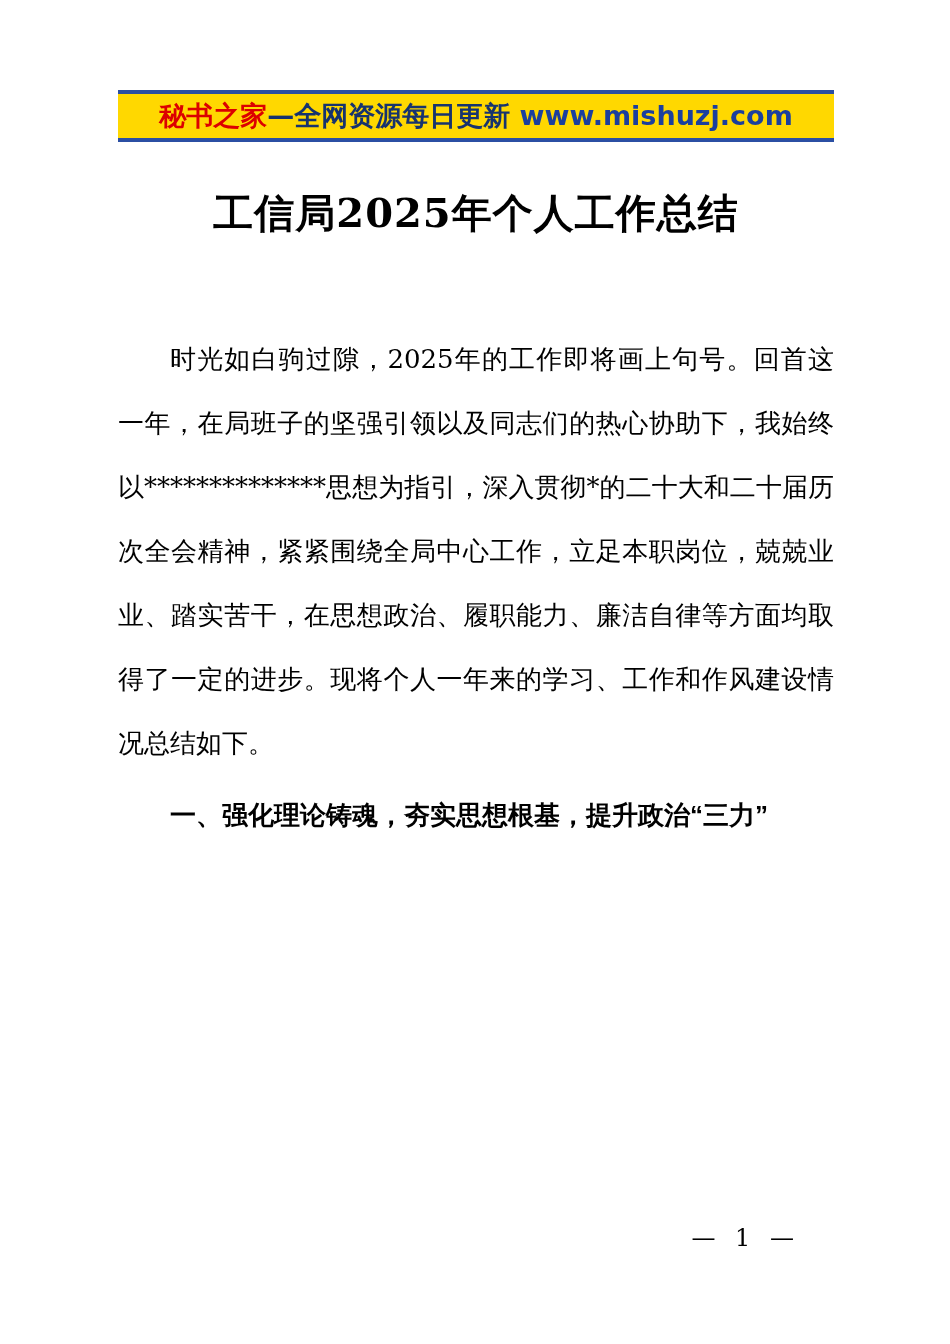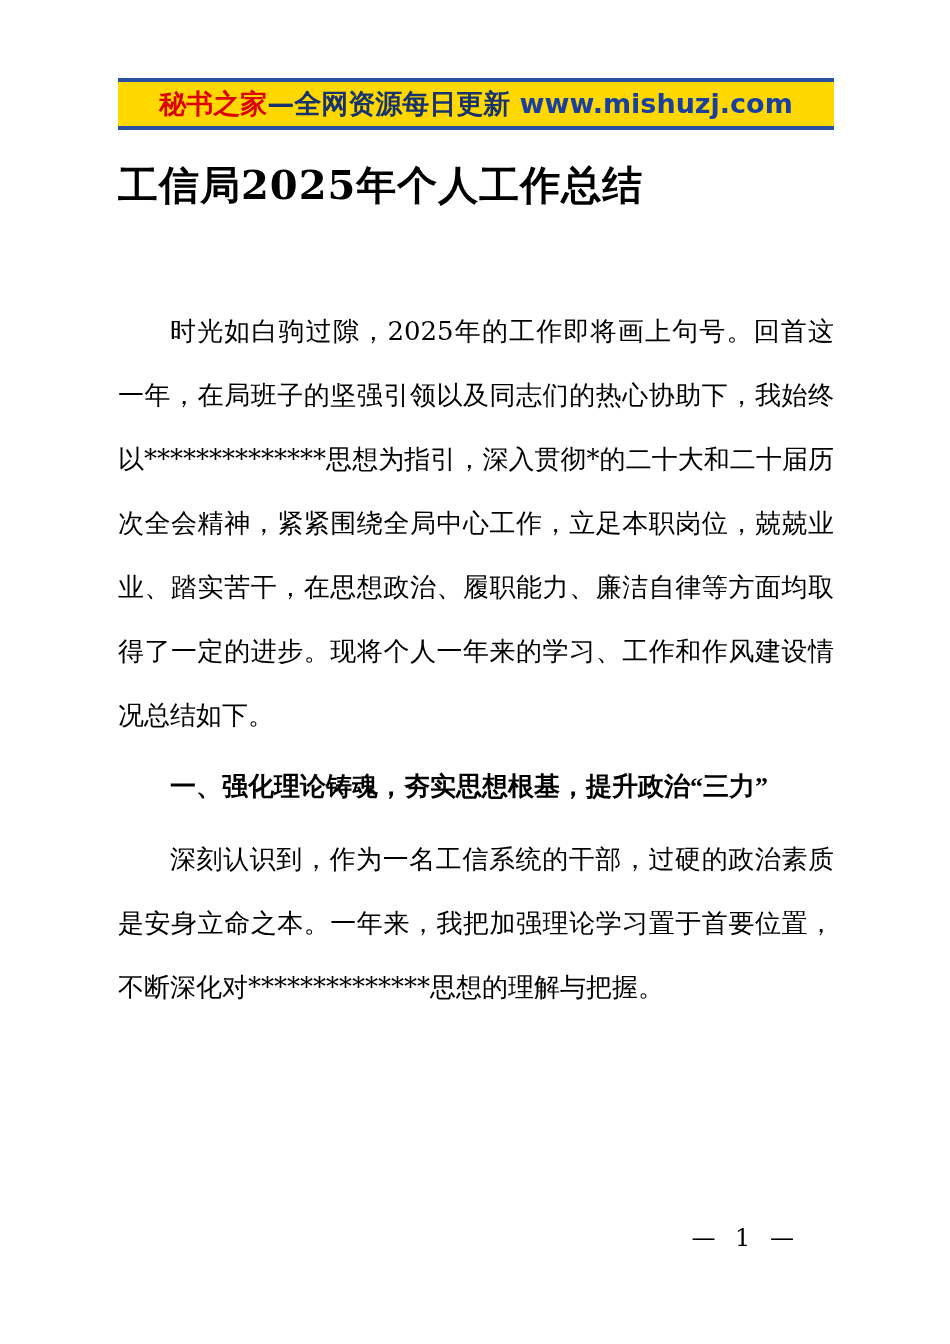--- a/index.html
+++ b/index.html
@@ -25,49 +25,50 @@
     border-top: 4px solid #2b4fa3;
     border-bottom: 4px solid #2b4fa3;
     background: #ffd800;
     text-align: center;
     font-family: "DejaVu Sans", sans-serif;
     font-weight: bold;
     font-size: 27px;
     line-height: 40px;
     padding: 2px 16px;
     white-space: nowrap;
+    margin-top: 12px;
   }
   .banner .site    { color: #dc0000; }
   .banner .tagline { color: #17336e; }
   .banner .url     { color: #1b3f9e; text-decoration: none; }
   .title {
-    text-align: left;
+    text-align: center;
     font-size: 40px;
     font-weight: bold;
     font-family: "DejaVu Serif", serif;
-    margin: 28px 0 0 0;
+    margin: 44px 0 0 0;
     letter-spacing: 1px;
   }
   .body-text {
     margin-top: 86px;
   }
   .para {
     font-size: 26px;
     line-height: 64px;
     text-align: justify;
     text-indent: 2em;
     margin: 0 0 16px 0;
     font-family: "DejaVu Serif", serif;
     word-break: break-all;
   }
   .heading {
     font-size: 26px;
     line-height: 48px;
     font-weight: bold;
-    font-family: Liberation Serif, serif;
+    font-family: Liberation Sans, sans-serif;
     text-indent: 2em;
     margin: 16px 0 16px 0;
   }
   .footer {
     position: absolute;
     bottom: 92px;
     right: 150px;
     font-size: 24px;
     letter-spacing: 6px;
     font-family: "DejaVu Serif", serif;
@@ -83,19 +84,18 @@
     <span class="site">秘书之家</span><span class="tagline">—全网资源每日更新 </span><span class="url">www.mishuzj.com</span>
   </div>
 
   <h1 class="title">工信局2025年个人工作总结</h1>
 
   <div class="body-text">
     <p class="para">时光如白驹过隙，2025年的工作即将画上句号。回首这一年，在局班子的坚强引领以及同志们的热心协助下，我始终以**************思想为指引，深入贯彻*的二十大和二十届历次全会精神，紧紧围绕全局中心工作，立足本职岗位，兢兢业业、踏实苦干，在思想政治、履职能力、廉洁自律等方面均取得了一定的进步。现将个人一年来的学习、工作和作风建设情况总结如下。</p>
 
     <h2 class="heading">一、强化理论铸魂，夯实思想根基，提升政治“三力”</h2>
 
-    <p class="para">深刻认识到，作为一名工信系统的干部，过硬的政治素质是安身立命之本。一年来，我把加强理论学习置于首要位置，不断深化对**************思想的理解与把握。</p>
 
   </div>
 
   <div class="footer">— 1 —</div>
 
 </div>
 
 </body></html>

